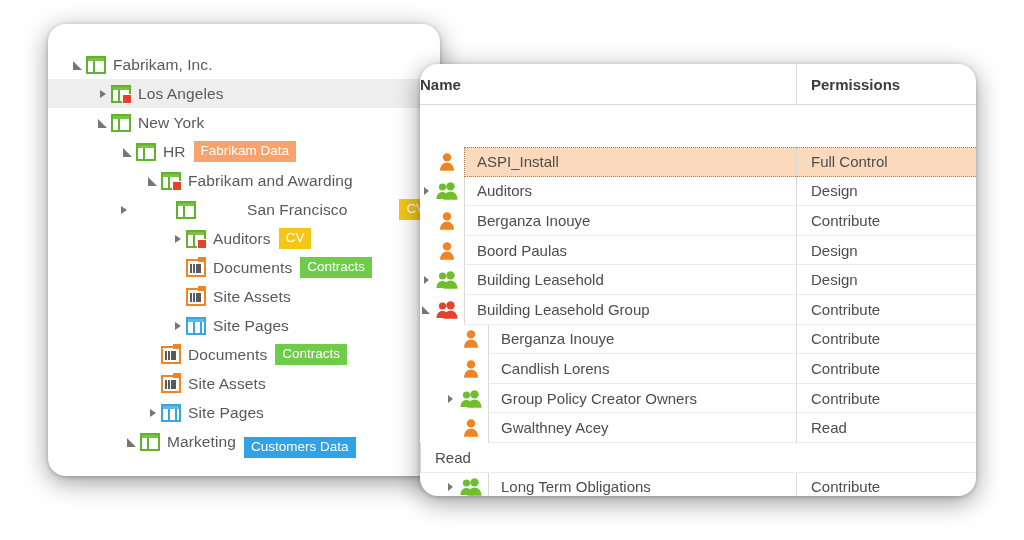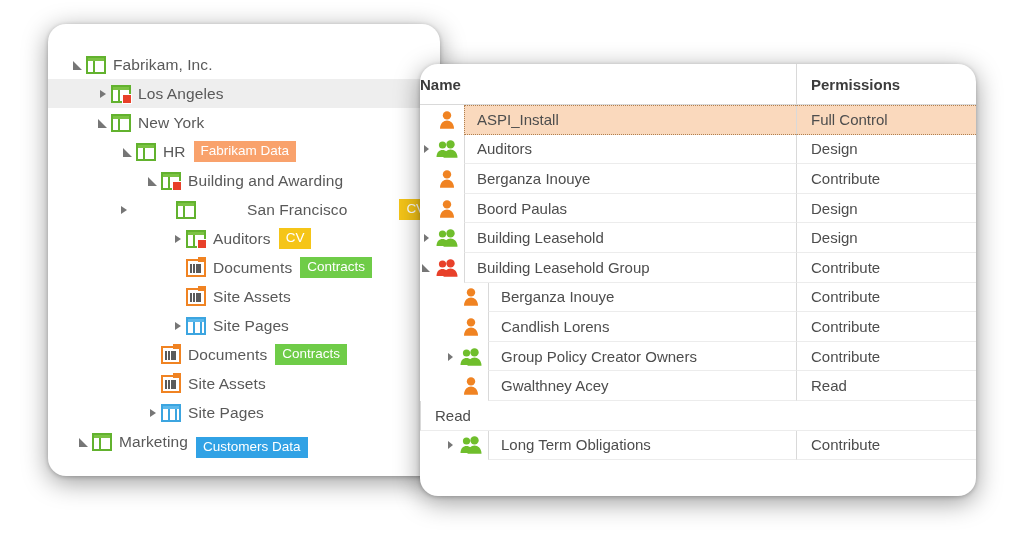--- a/index.html
+++ b/index.html
@@ -162,20 +162,21 @@
     margin-left: 8px;
     padding: 2px 7px 3px 7px;
     font-size: 13.5px;
     color: #ffffff;
     line-height: 16px;
   }
 
   
   .ptable {
     padding: 0;
+    margin-top: 42px;
   }
   .prow {
     display: flex;
     align-items: stretch;
     height: 29.6px;
     position: relative;
   }
   .prow .pcell-name {
     flex: 0 0 376px;
     display: flex;
@@ -310,21 +311,21 @@
         <span class="twisty expanded"></span>
         <span class="ico site"></span>
         <span class="tree-label">HR</span>
         <span class="tag" style="background: rgb(249, 162, 108);">Fabrikam Data</span>
       </div>
       <div class="tree-row" style="padding-left: 97px;">
         <span class="twisty expanded"></span>
         <span class="ico site">
           <span class="lockbadge"></span>
         </span>
-        <span class="tree-label">Building and Awarding</span>
+        <span class="tree-label">Fabrikam and Awarding</span>
       </div>
       <div class="tree-row" style="padding-left: 68px; gap: 44px;">
         <span class="twisty collapsed"></span>
         <span class="ico site"></span>
         <span class="tree-label">San Francisco</span>
         <span class="tag" style="background: rgb(245, 197, 24);">CV</span>
       </div>
       <div class="tree-row" style="padding-left: 122px;">
         <span class="twisty collapsed"></span>
         <span class="ico site">
@@ -382,21 +383,21 @@
             <i></i>
           </span>
         </span>
         <span class="tree-label">Site Assets</span>
       </div>
       <div class="tree-row" style="padding-left: 97px;">
         <span class="twisty collapsed"></span>
         <span class="ico site blue three"></span>
         <span class="tree-label">Site Pages</span>
       </div>
-      <div class="tree-row" style="padding-left: 28px;">
+      <div class="tree-row" style="padding-left: 76px;">
         <span class="twisty expanded"></span>
         <span class="ico site"></span>
         <span class="tree-label">Marketing</span>
         <span class="tag" style="background: rgb(49, 162, 229); margin-top: 11px;">Customers Data</span>
       </div>
     </div>
 </div>
 
 <div class="panel" id="perm-panel">
   <div class="pheader">

